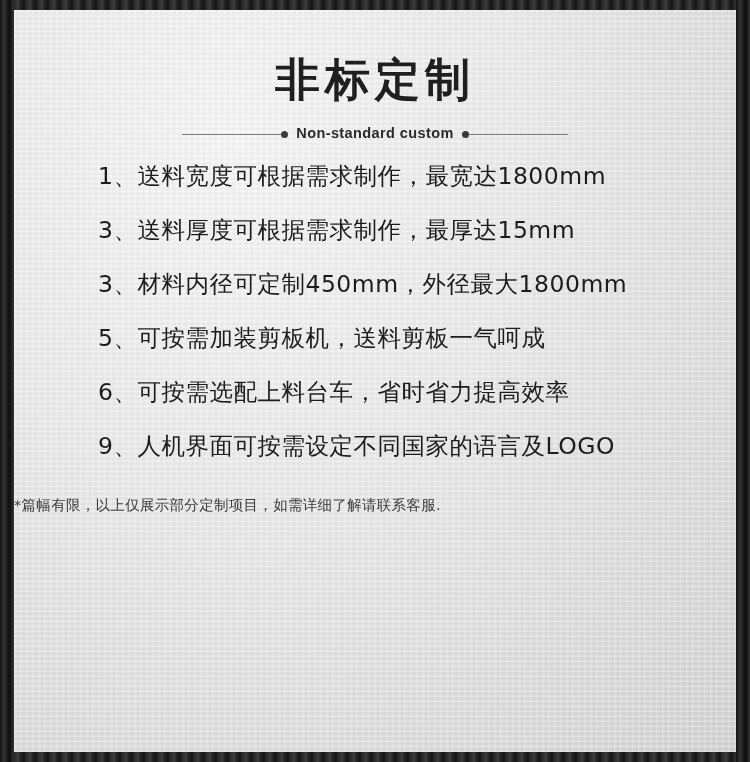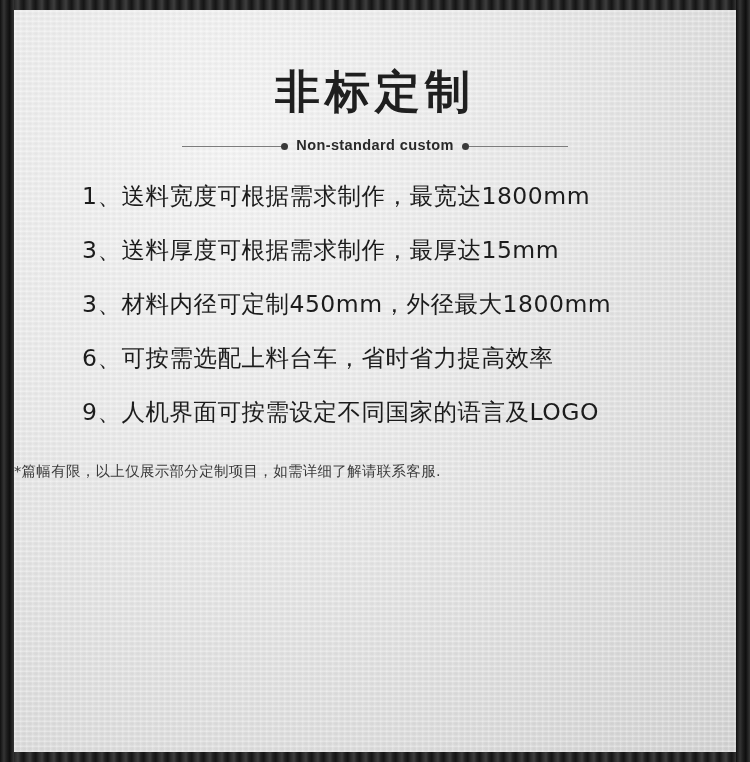--- a/index.html
+++ b/index.html
@@ -66,21 +66,21 @@
   }
   .card-inner {
     position: relative;
     z-index: 2;
     width: 100%;
     height: 100%;
   }
 
   .title {
     margin: 0;
-    padding-top: 54px;
+    padding-top: 42px;
     text-align: center;
     font-family: "DejaVu Sans", "Liberation Sans", sans-serif;
     font-size: 45px;
     font-weight: bold;
     letter-spacing: 5px;
     color: #1f1f1f;
     line-height: 1.25;
   }
 
   .subtitle-row {
@@ -112,22 +112,22 @@
     font-family: "Liberation Sans", sans-serif;
     font-size: 14.5px;
     font-weight: bold;
     letter-spacing: 0.4px;
     color: #2a2a2a;
     line-height: 1.35;
     word-break: break-all;
   }
 
   .list {
-    margin: 24px 0 0 0;
-    padding: 0 0 0 0;
+    margin: 16px 0 0 0;
+    padding: 0 0 0 16px;
     list-style: none;
   }
   .list-item {
     font-family: "DejaVu Sans", "Liberation Sans", sans-serif;
     font-size: 23.5px;
     color: #1c1c1c;
     padding: 0 0 0 68px;
     margin: 0 0 22px 0;
     letter-spacing: 0.5px;
     white-space: nowrap;
@@ -161,20 +161,21 @@
         <div class="sub-dot left"></div>
         <div class="subtitle-text">Non-standard custom</div>
         <div class="sub-dot right"></div>
         <div class="sub-line"></div>
       </div>
 
       <ul class="list">
         <li class="list-item">1、送料宽度可根据需求制作，最宽达1800mm</li>
         <li class="list-item">3、送料厚度可根据需求制作，最厚达15mm</li>
         <li class="list-item">3、材料内径可定制450mm，外径最大1800mm</li>
+        <li class="list-item">5、可按需加装剪板机，送料剪板一气呵成</li>
         <li class="list-item">6、可按需选配上料台车，省时省力提高效率</li>
         <li class="list-item">9、人机界面可按需设定不同国家的语言及LOGO</li>
       </ul>
 
       <div class="footnote">*篇幅有限，以上仅展示部分定制项目，如需详细了解请联系客服.</div>
 
     </div>
   </div>
 </div>
 

